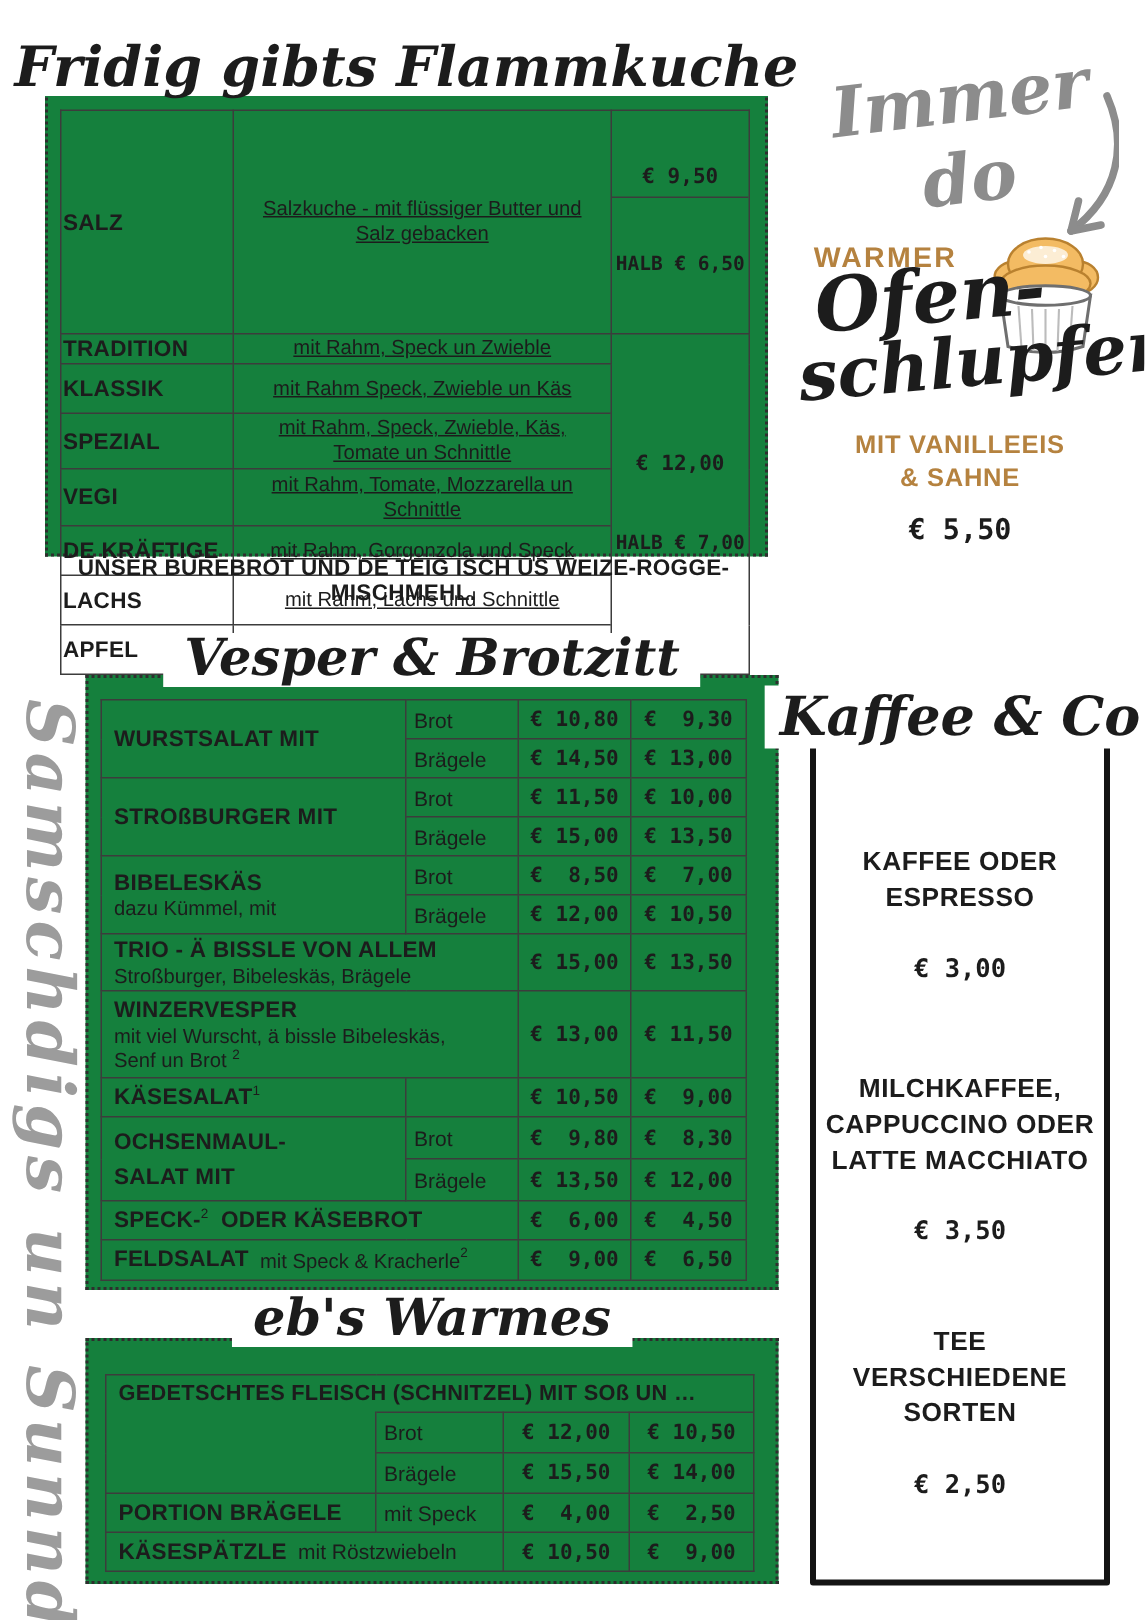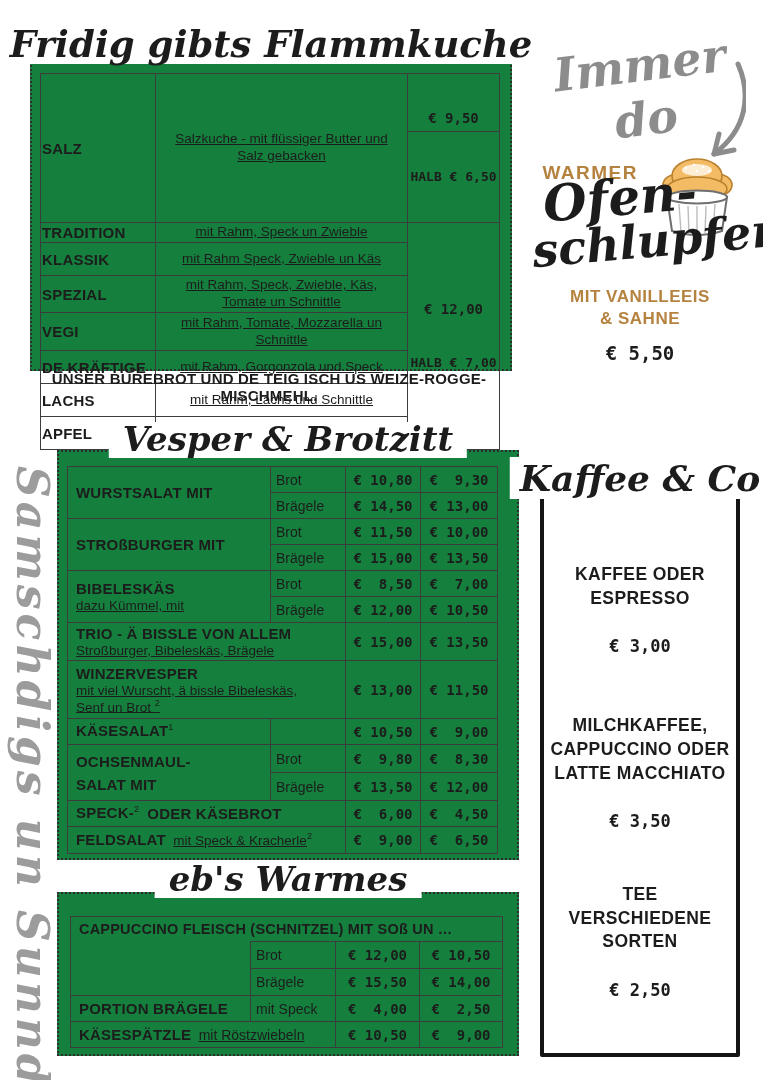--- a/index.html
+++ b/index.html
@@ -16,21 +16,21 @@
 
   table { border-collapse:collapse; table-layout:fixed; }
   td { border:1.6px solid #3c3c3c; vertical-align:middle; overflow:hidden; }
 
   .nm   { font-weight:bold; font-size:15px; letter-spacing:0.2px; }
   .cent { text-align:left; }
   .desc { font-size:13.5px; text-align:center; padding:1px 8px; line-height:1.25;text-decoration:underline; }
   .price{ font-family:"DejaVu Sans Mono", monospace; font-weight:bold; font-size:14px;
           white-space:pre; text-align:center; }
   .variant { font-size:14px; padding-left:5px; }
-  .note { font-weight:normal; font-size:13.5px; letter-spacing:0;text-decoration:underline; }
+  .note { font-weight:normal; font-size:13.5px; letter-spacing:0; }
   sup { font-size:9px; }
 
   
   .p-split { padding:0; }
   .p-split .top { height:25px; line-height:25px; border-bottom:1.6px solid #3c3c3c; }
   .p-split .bot { height:26px; line-height:26px; }
   .group-price div { line-height:1.6; }
 
   .vname { padding:2px 8px; }
   .footer-line { position:absolute; font-weight:bold; font-size:15px; letter-spacing:0.2px;
@@ -281,21 +281,21 @@
     <div class="box-title script t3">eb's Warmes</div>
     <table style="position:absolute; left:11px; top:22px; width:432px;">
       <colgroup>
           <col style="width:180px">
           <col style="width:85px">
           <col style="width:84px">
           <col style="width:83px">
         </colgroup>
       <tbody>
           <tr style="height:25px">
-        <td class="nm vname" colspan="4" style="border-bottom:none; font-size:14.5px">CAPPUCCINO FLEISCH (SCHNITZEL) MIT SOß UN …</td>
+        <td class="nm vname" colspan="4" style="border-bottom:none; font-size:14.5px">GEDETSCHTES FLEISCH (SCHNITZEL) MIT SOß UN …</td>
       </tr>
       <tr style="height:27px">
         <td rowspan="2" style="border-top:none"></td>
         <td class="variant">Brot</td>
         <td class="price">€ 12,00</td>
         <td class="price">€ 10,50</td>
       </tr>
       <tr style="height:27px">
         <td class="variant">Brägele</td>
         <td class="price">€ 15,50</td>

